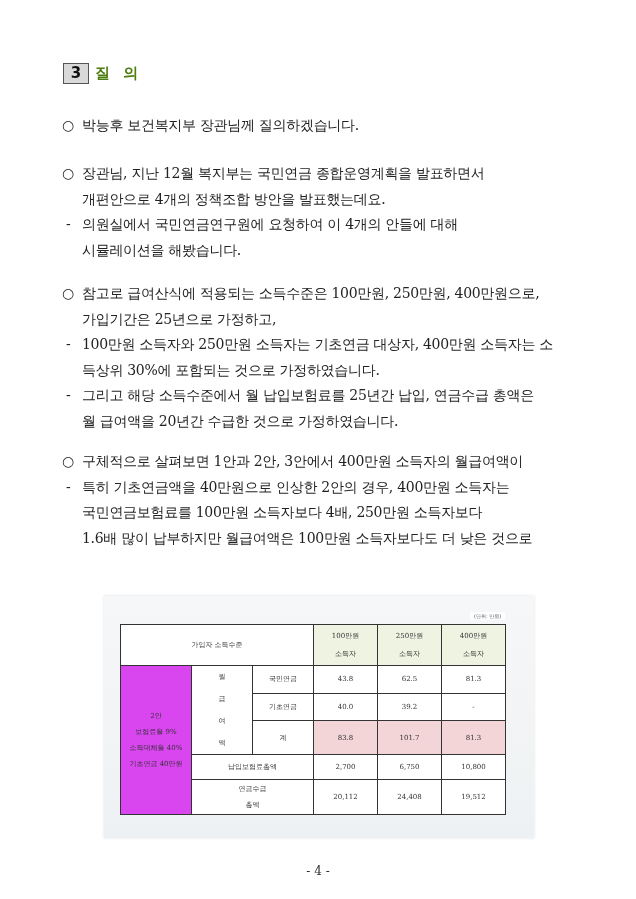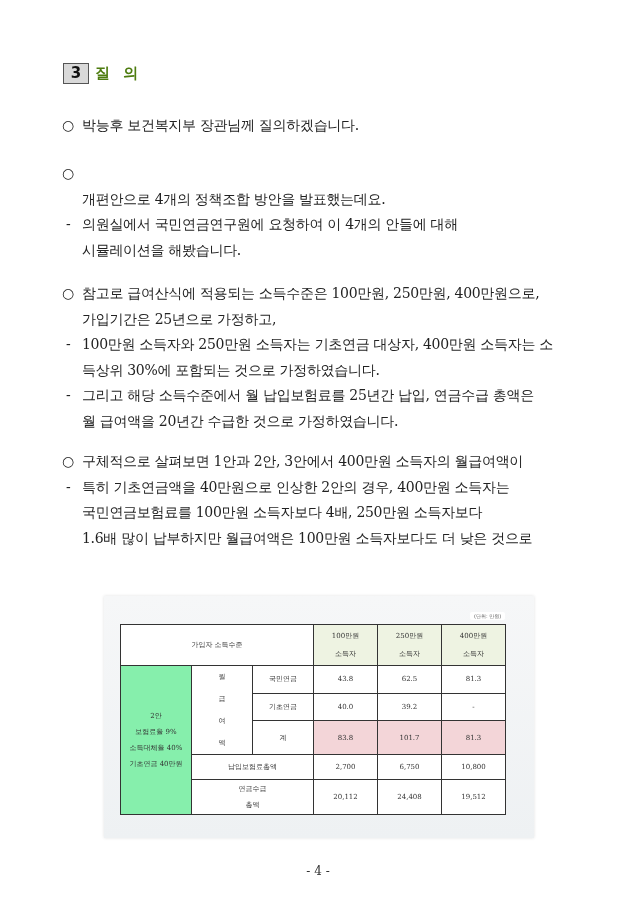--- a/index.html
+++ b/index.html
@@ -33,21 +33,21 @@
     position: absolute; left: 366px; top: 16px; font-size: 5px; color: #555;
     background: #fff; padding: 1px 4px; border-radius: 2px;
     font-family: "DejaVu Sans", sans-serif;
   }
   table.pension {
     position: absolute; left: 16px; top: 28px; width: 386px; border-collapse: collapse;
     font-size: 7px; font-family: "DejaVu Serif", serif; color: #333; background: #fff;
   }
   table.pension td { border: 1px solid #333; text-align: center; vertical-align: middle; padding: 0; }
   .hdr-income { background: #eef3e2; height: 40px; line-height: 18px; }
-  .plan-cell { background: #86efac; line-height: 16px; width: 70px; }
+  .plan-cell { background: #d946ef; line-height: 16px; width: 70px; }
   .vert { width: 60px; line-height: 22px; }
   .sub { width: 60px; height: 23px; }
   .pink { background: #f3d5d8; height: 28px; }
   .row-24 { height: 24px; }
   .row-34 { height: 34px; line-height: 16px; }
   .page-num { position: absolute; left: 0; width: 636px; top: 864px; text-align: center; font-size: 12px; color: #333; }
 </style>
 </head>
 <body>
 
@@ -59,20 +59,21 @@
 <div class="para" style="top:113px;">
   <div class="bullet-line line">
     <span class="bullet">○</span>
     <span>박능후 보건복지부 장관님께 질의하겠습니다.</span>
   </div>
 </div>
 
 <div class="para" style="top:161px;">
   <div class="bullet-line line">
     <span class="bullet">○</span>
+    <span>장관님, 지난 12월 복지부는 국민연금 종합운영계획을 발표하면서</span>
   </div>
   <div class="line indent1">개편안으로 4개의 정책조합 방안을 발표했는데요.</div>
   <div class="dash-line line">
     <span class="dash">-</span>
     <span>의원실에서 국민연금연구원에 요청하여 이 4개의 안들에 대해</span>
   </div>
   <div class="line indent1">시뮬레이션을 해봤습니다.</div>
 </div>
 
 <div class="para" style="top:281px;">

